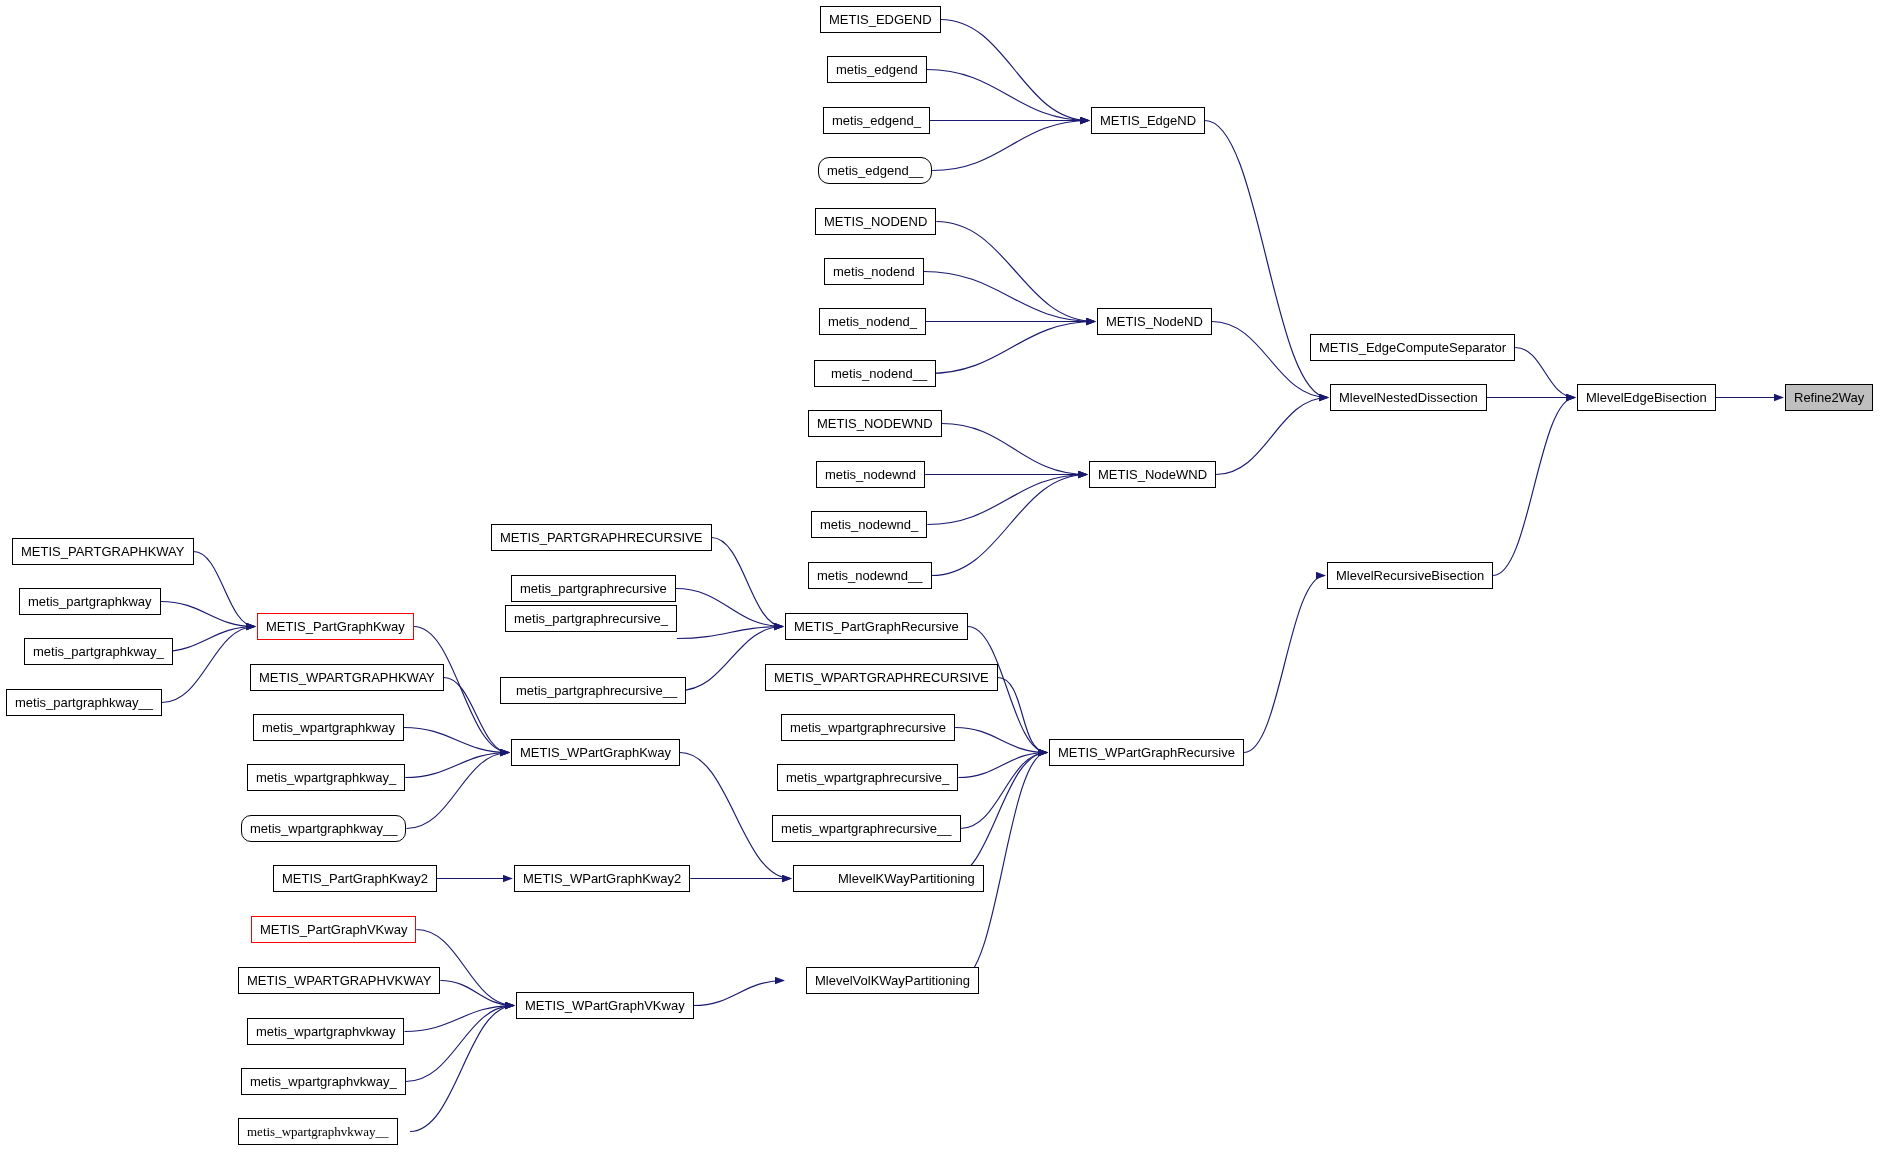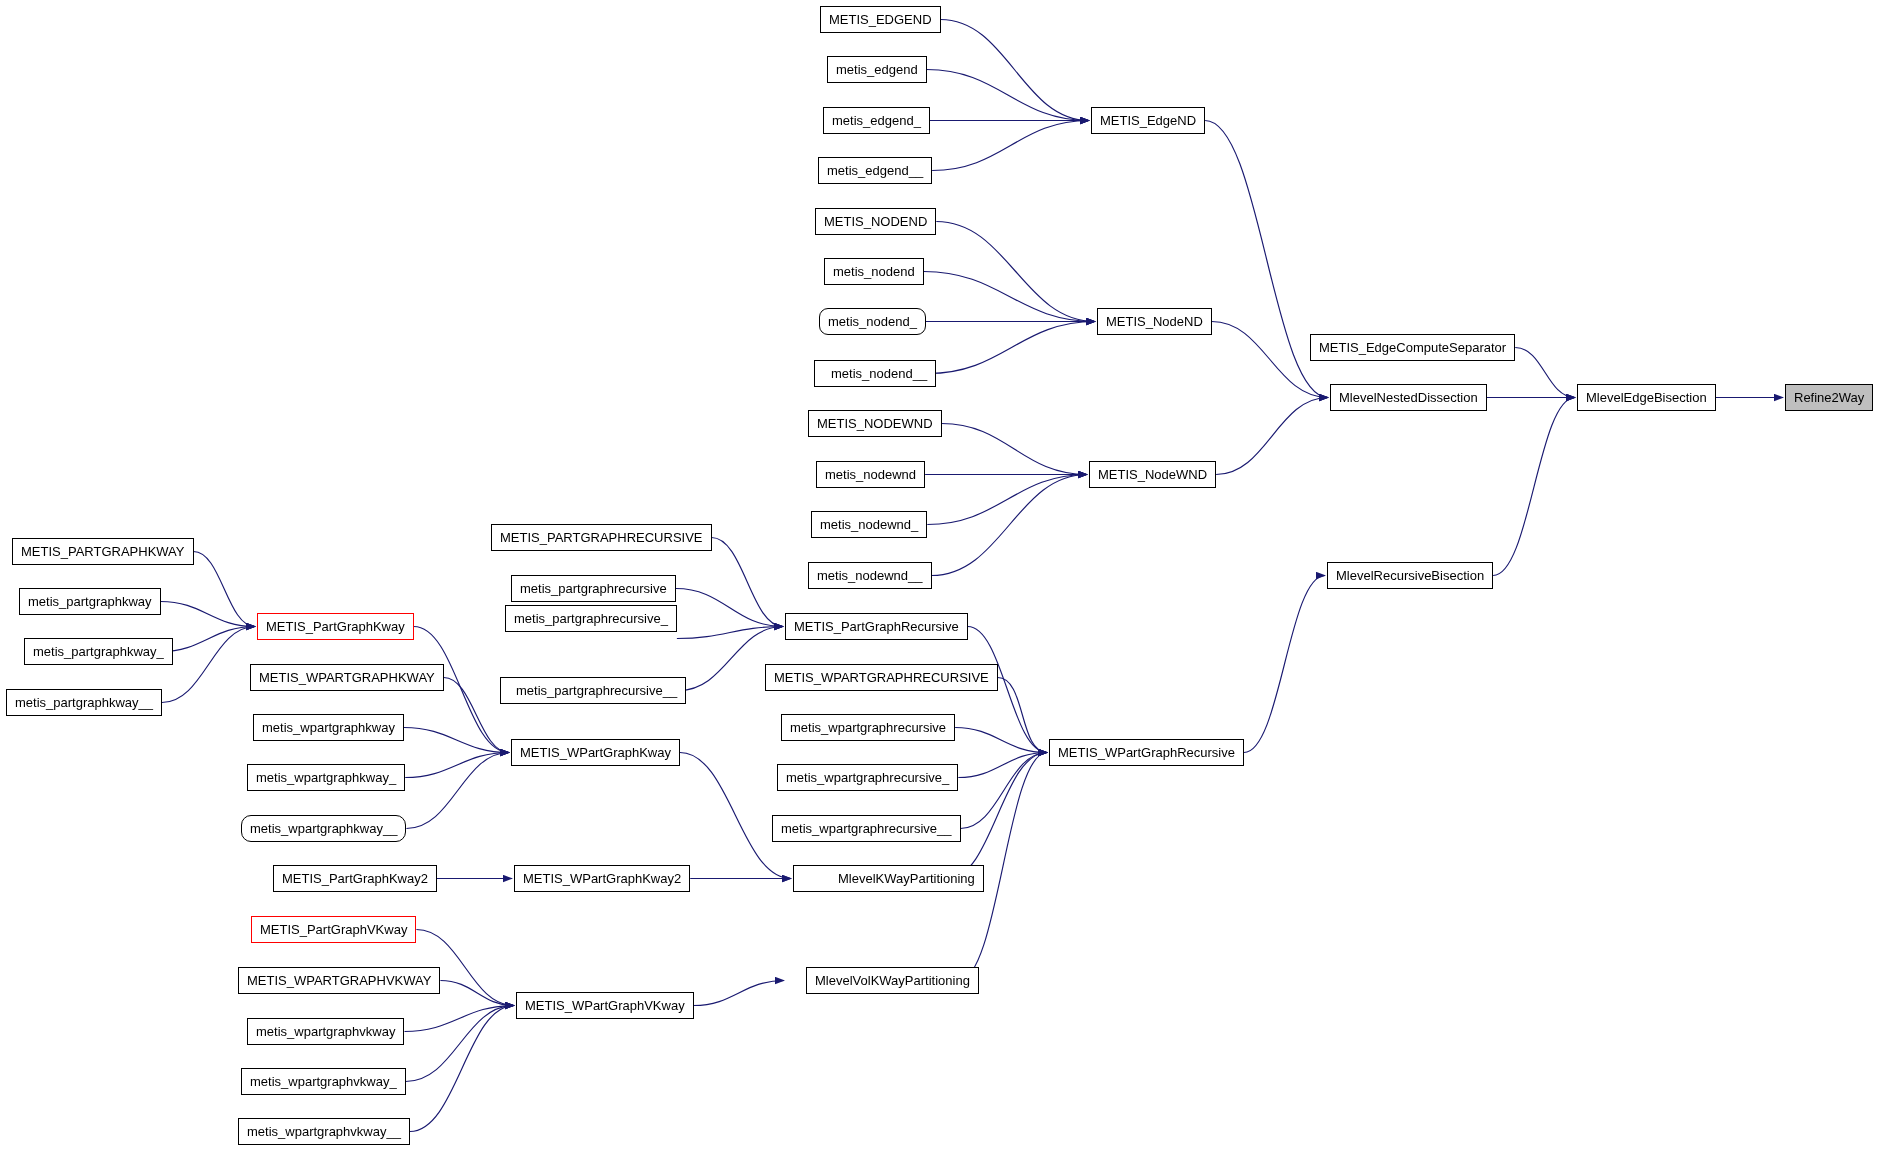--- a/index.html
+++ b/index.html
@@ -82,24 +82,24 @@
         <path d="M 405.7 1081.5 C 454.4 1081.5, 465.3 1005.5, 514.0 1005.5" class="edge" marker-end="url(#arrowhead)"></path>
         <path d="M 409.9 1131.5 C 456.7 1131.5, 467.2 1005.5, 514.0 1005.5" class="edge" marker-end="url(#arrowhead)"></path>
         <path d="M 693.7 1005.5 C 734.3 1005.5, 743.3 980.5, 784.0 980.5" class="edge" marker-end="url(#arrowhead)"></path>
         <path d="M 958.9 980.5 C 998.5 980.5, 1007.3 752.5, 1047.0 752.5" class="edge" marker-end="url(#arrowhead)"></path>
       </g>
   </svg>
   <div id="nodes">
       <div class="node" style="left: 820px; top: 6px;">METIS_EDGEND</div>
       <div class="node" style="left: 827px; top: 56px;">metis_edgend</div>
       <div class="node" style="left: 823px; top: 107px;">metis_edgend_</div>
-      <div class="node" style="left: 818px; top: 157px;">metis_edgend__</div>
+      <div class="node" style="left: 818px; top: 157px; border-radius: 11px;">metis_edgend__</div>
       <div class="node" style="left: 815px; top: 208px;">METIS_NODEND</div>
       <div class="node" style="left: 824px; top: 258px;">metis_nodend</div>
-      <div class="node" style="left: 819px; top: 308px; border-radius: 9px;">metis_nodend_</div>
+      <div class="node" style="left: 819px; top: 308px;">metis_nodend_</div>
       <div class="node" style="left: 814px; top: 360px; padding-left: 16px;">metis_nodend__</div>
       <div class="node" style="left: 808px; top: 410px;">METIS_NODEWND</div>
       <div class="node" style="left: 816px; top: 461px;">metis_nodewnd</div>
       <div class="node" style="left: 811px; top: 511px;">metis_nodewnd_</div>
       <div class="node" style="left: 808px; top: 562px;">metis_nodewnd__</div>
       <div class="node" style="left: 1091px; top: 107px;">METIS_EdgeND</div>
       <div class="node" style="left: 1097px; top: 308px;">METIS_NodeND</div>
       <div class="node" style="left: 1089px; top: 461px;">METIS_NodeWND</div>
       <div class="node" style="left: 1310px; top: 334px;">METIS_EdgeComputeSeparator</div>
       <div class="node" style="left: 1330px; top: 384px;">MlevelNestedDissection</div>
@@ -113,21 +113,21 @@
       <div class="node highlight" style="left: 257px; top: 613px;">METIS_PartGraphKway</div>
       <div class="node" style="left: 250px; top: 664px;">METIS_WPARTGRAPHKWAY</div>
       <div class="node" style="left: 253px; top: 714px;">metis_wpartgraphkway</div>
       <div class="node" style="left: 247px; top: 764px;">metis_wpartgraphkway_</div>
       <div class="node" style="left: 241px; top: 815px; border-radius: 10px;">metis_wpartgraphkway__</div>
       <div class="node" style="left: 253px; top: 865px; margin-left: 20px;">METIS_PartGraphKway2</div>
       <div class="node highlight" style="left: 251px; top: 916px;">METIS_PartGraphVKway</div>
       <div class="node" style="left: 238px; top: 967px;">METIS_WPARTGRAPHVKWAY</div>
       <div class="node" style="left: 247px; top: 1018px;">metis_wpartgraphvkway</div>
       <div class="node" style="left: 241px; top: 1068px;">metis_wpartgraphvkway_</div>
-      <div class="node" style="left: 238px; top: 1118px;">metis_wpartgraphvkway__</div>
+      <div class="node" style="left: 238px; top: 1118px; font-family: Liberation Serif, serif;">metis_wpartgraphvkway__</div>
       <div class="node" style="left: 491px; top: 524px;">METIS_PARTGRAPHRECURSIVE</div>
       <div class="node" style="left: 511px; top: 575px;">metis_partgraphrecursive</div>
       <div class="node" style="left: 505px; top: 605px;">metis_partgraphrecursive_</div>
       <div class="node" style="left: 500px; top: 677px; padding-left: 15px;">metis_partgraphrecursive__</div>
       <div class="node" style="left: 511px; top: 739px;">METIS_WPartGraphKway</div>
       <div class="node" style="left: 514px; top: 865px;">METIS_WPartGraphKway2</div>
       <div class="node" style="left: 516px; top: 992px;">METIS_WPartGraphVKway</div>
       <div class="node" style="left: 785px; top: 613px;">METIS_PartGraphRecursive</div>
       <div class="node" style="left: 765px; top: 664px;">METIS_WPARTGRAPHRECURSIVE</div>
       <div class="node" style="left: 781px; top: 714px;">metis_wpartgraphrecursive</div>

